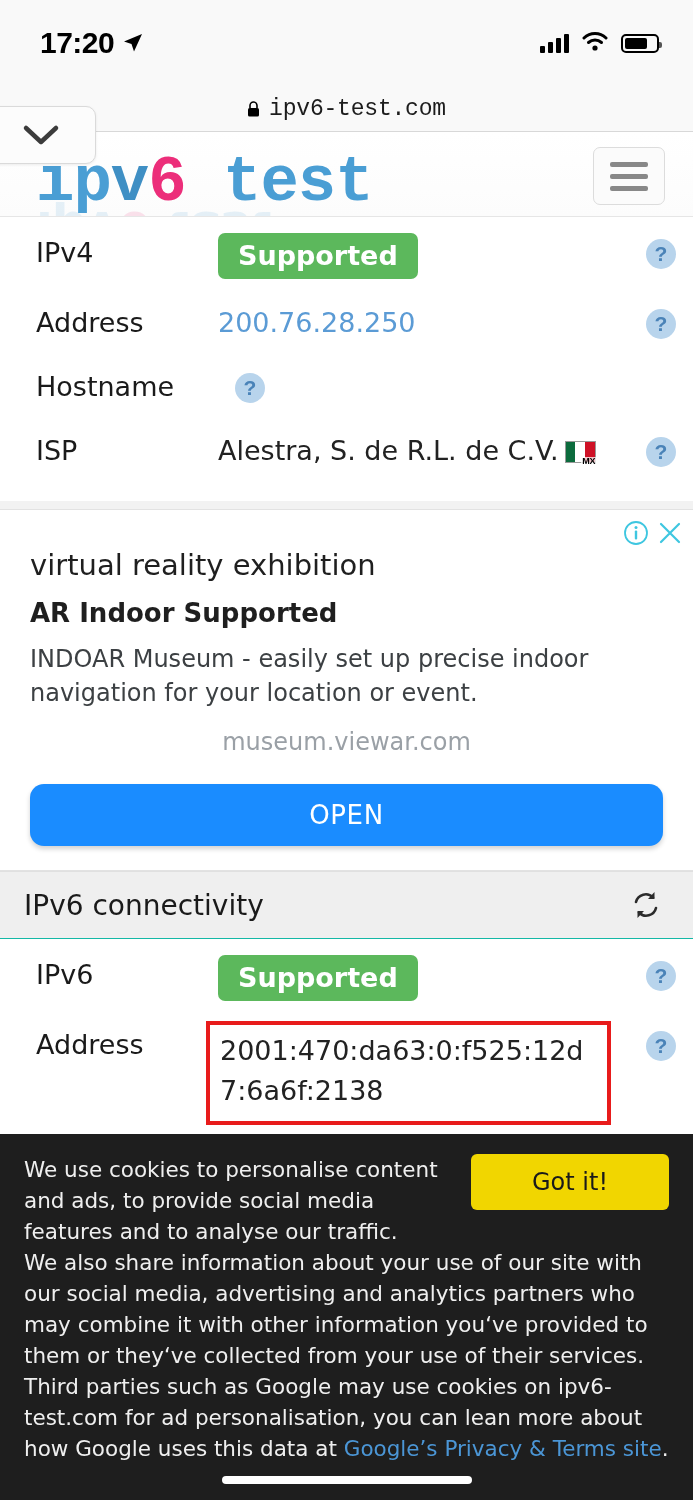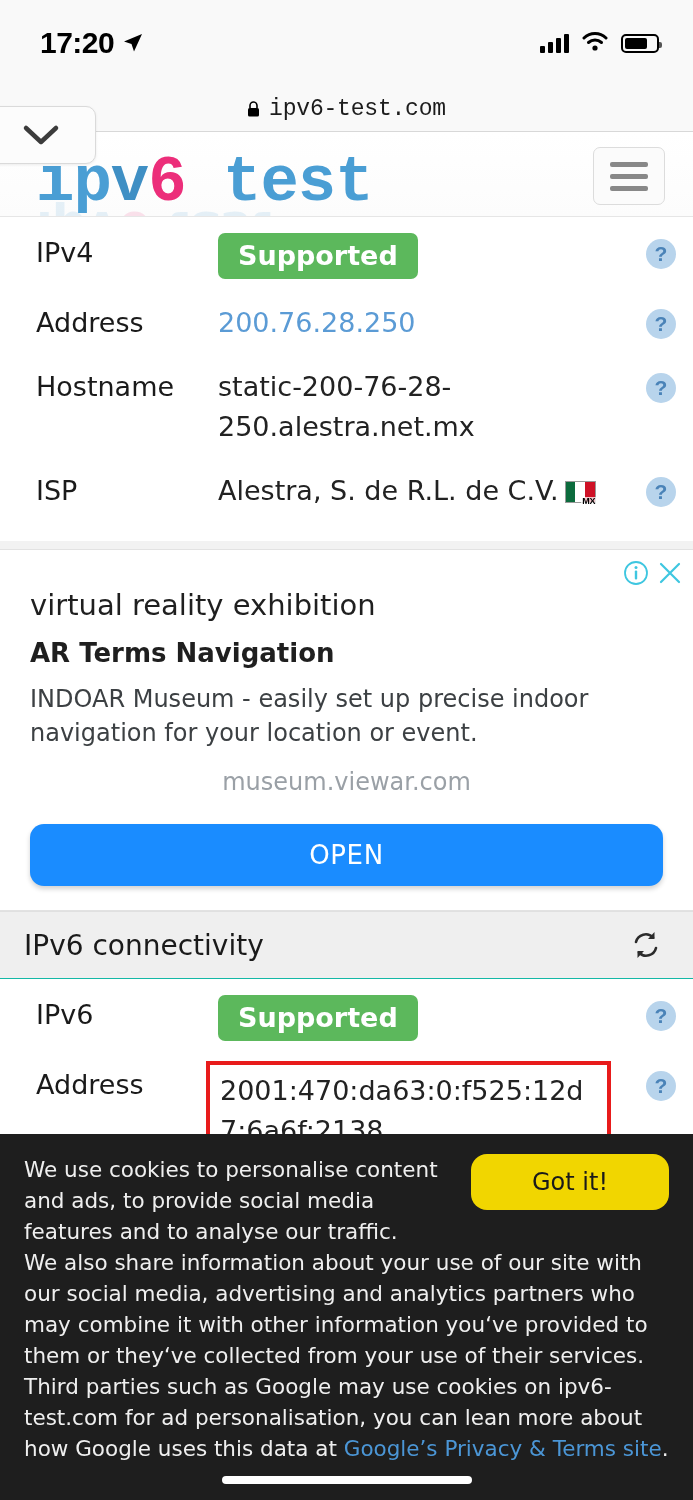--- a/index.html
+++ b/index.html
@@ -233,21 +233,21 @@
   }
   .cookie p {
     color: #efefef; font-size: 21.5px; line-height: 31px;
     font-family: "DejaVu Sans", sans-serif;
   }
   .cookie a { color: #4b96d6; text-decoration: none; }
   .gotit {
     position: absolute; right: 24px; top: 20px;
     width: 198px; height: 56px;
     background: #f1d600; color: #1a1a1a;
-    font-size: 24px; border: none; border-radius: 16px;
+    font-size: 24px; border: none; border-radius: 6px;
     font-family: "DejaVu Sans", sans-serif;
     cursor: pointer;
   }
   .cookie-first { padding-right: 215px; }
   .home-indicator {
     width: 250px; height: 8px; border-radius: 5px; background: #ffffff;
     margin: 12px auto 6px auto;
   }
 </style>
 </head>
@@ -327,21 +327,20 @@
   <div class="row">
     <div class="lbl">Address</div>
     <div class="val link">200.76.28.250</div>
     <div class="help">
       <span class="qmark">?</span>
     </div>
   </div>
 
   <div class="row">
     <div class="lbl">Hostname</div>
-    <div class="val">static-200-76-28-250.alestra.net.mx</div>
     <div class="help">
       <span class="qmark">?</span>
     </div>
   </div>
 
   <div class="row">
     <div class="lbl">ISP</div>
     <div class="val">
       <span>Alestra, S. de R.L. de C.V.</span><span class="flag"><span class="s1"></span><span class="s2"></span><span class="s3"></span><span class="mx">MX</span></span>
     </div>
@@ -362,21 +361,21 @@
           <rect x="11.8" y="10.5" width="2.4" height="9" rx="1" fill="#3ec6e0"></rect>
         </svg>
       </span>
       <span>
         <svg width="26" height="26" viewBox="0 0 26 26">
           <path d="M4 4 L22 22 M22 4 L4 22" stroke="#3ec6e0" stroke-width="2.2" stroke-linecap="round"></path>
         </svg>
       </span>
     </div>
     <div class="ad-title">virtual reality exhibition</div>
-    <div class="ad-sub">AR Terms Navigation</div>
+    <div class="ad-sub">AR Indoor Supported</div>
     <div class="ad-desc">INDOAR Museum - easily set up precise indoor navigation for your location or event.</div>
     <div class="ad-url">museum.viewar.com</div>
     <div class="ad-btn">OPEN</div>
   </div>
 </div>
 
 <div class="section-head">
   <h2>IPv6 connectivity</h2>
   <span class="refresh-btn">
     <svg width="32" height="32" viewBox="0 0 32 32">

